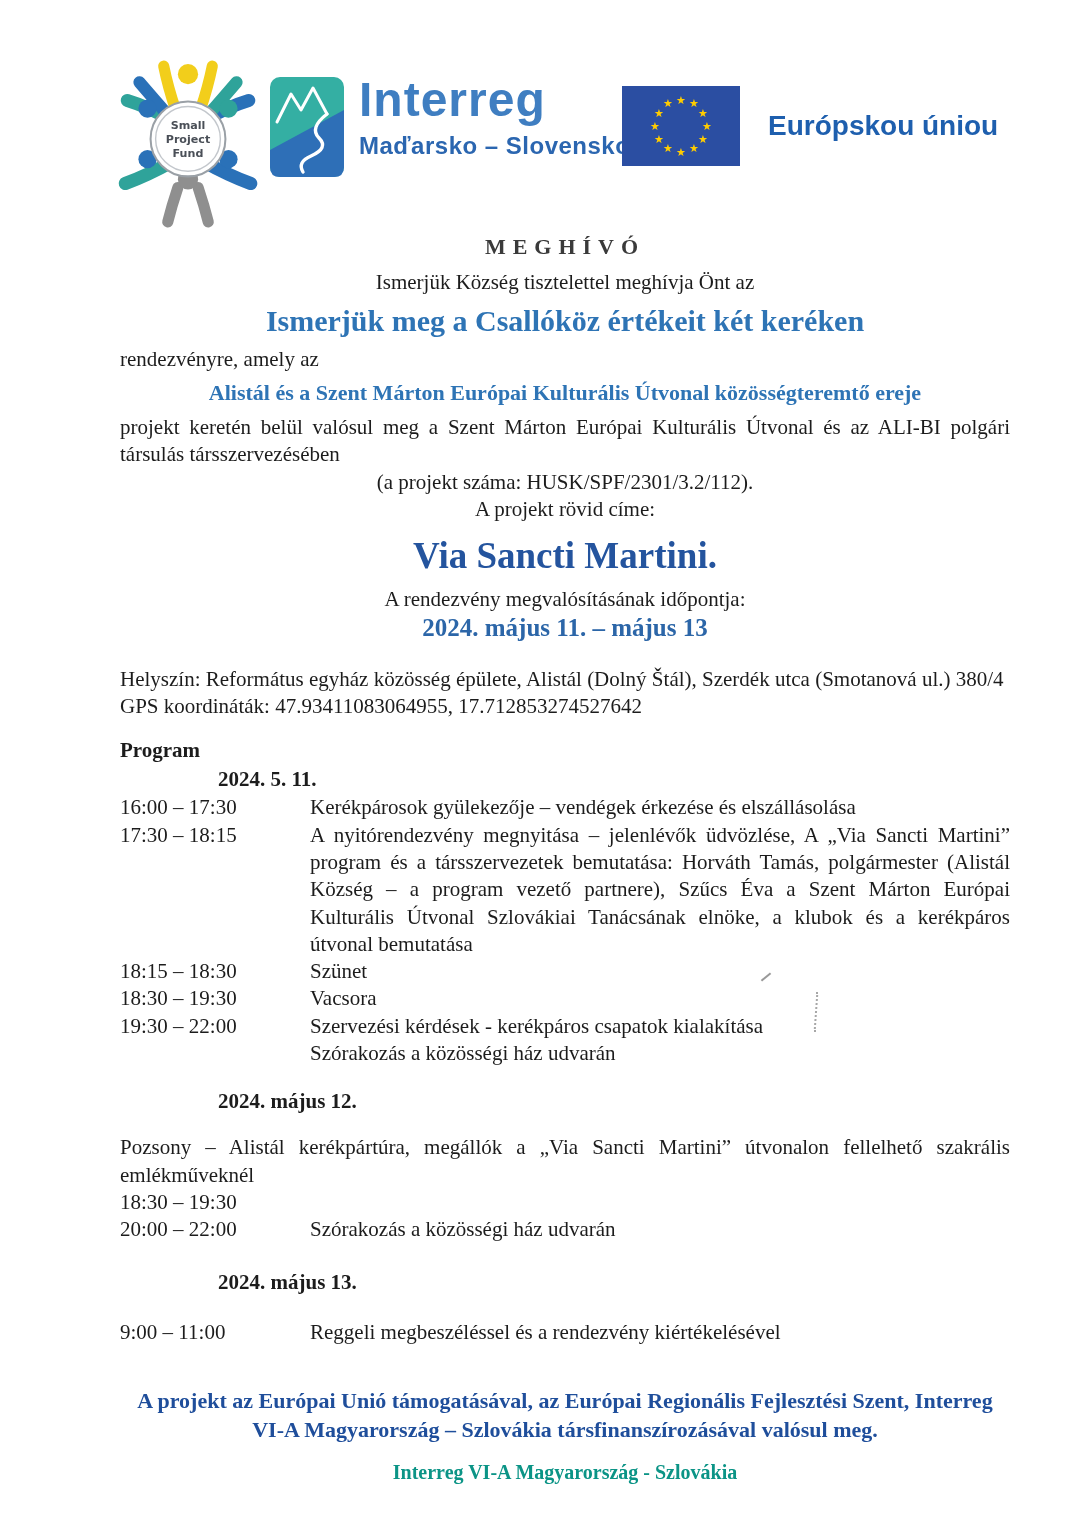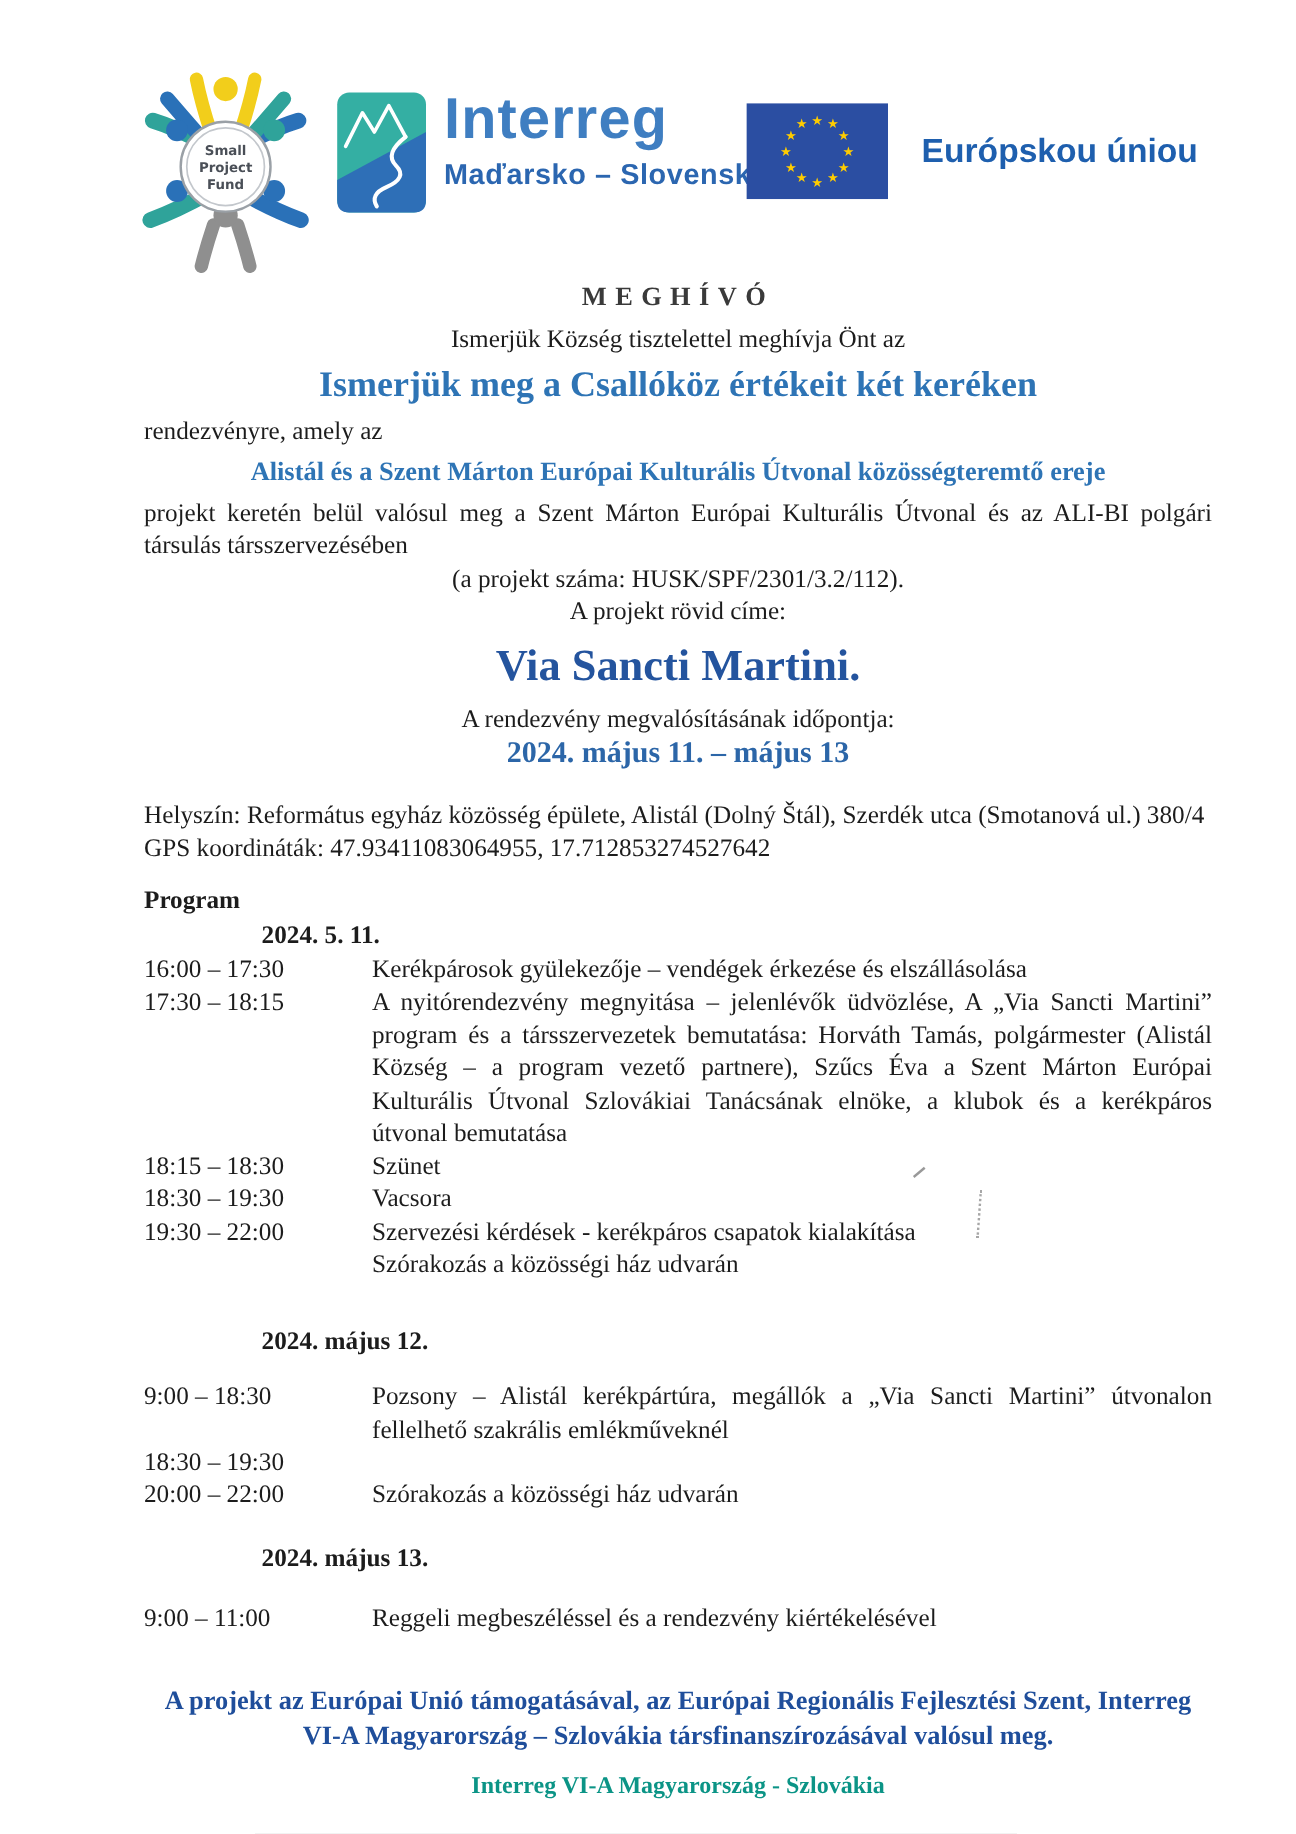--- a/index.html
+++ b/index.html
@@ -5,21 +5,21 @@
   * { margin:0; padding:0; box-sizing:border-box; }
   html,body { background:#e8e8e8; }
   .page {
     position:relative; width:1080px; height:1528px; margin:0 auto;
     background:#ffffff; overflow:hidden; color:#1c1c1c;
     font-family:"Liberation Serif", serif; font-size:21px;
   }
   
   .logo-row { position:absolute; left:0; top:0; width:1080px; height:232px; }
   .spf-logo { position:absolute; left:116px; top:58px; width:144px; height:172px; }
-  .interreg-logo { position:absolute; left:280px; top:76px; display:flex; align-items:flex-start; }
+  .interreg-logo { position:absolute; left:269px; top:76px; display:flex; align-items:flex-start; }
   .interreg-mark { width:76px; height:102px; flex:none; }
   .interreg-text { margin-left:14px; font-family:"Liberation Sans", sans-serif; }
   .interreg-word { font-size:48px; font-weight:bold; color:#3f7ec1; line-height:1.0; letter-spacing:1px; }
   .interreg-sub { font-size:24px; font-weight:bold; color:#2b66b0; margin-top:8px; letter-spacing:0.5px; }
   .eu-block { position:absolute; left:622px; top:86px; display:flex; align-items:center; }
   .eu-flag { width:118px; height:80px; flex:none; }
   .eu-text { margin-left:28px; font-family:"Liberation Sans", sans-serif; font-size:28px; font-weight:bold; color:#1e5fae; line-height:1.18; }
   
   .content { position:absolute; left:0; top:228px; width:1080px; padding:0 70px 0 120px; }
   .center { text-align:center; }
@@ -31,21 +31,21 @@
   .project-desc { margin-top:8px; font-size:21px; text-align:justify; line-height:1.28; }
   .proj-num { margin-top:2px; }
   .short-label { margin-top:2px; }
   .via { margin-top:12px; font-size:37px; font-weight:bold; color:#24549e; }
   .date-label { margin-top:10px; font-size:21px; }
   .date-value { margin-top:2px; font-size:25px; font-weight:bold; color:#2c66a8; }
   .location { margin-top:24px; line-height:1.3; }
   .program-head { margin-top:18px; font-weight:bold; }
   .day-head { font-weight:bold; margin-left:98px; }
   .day1-head { margin-top:4px; }
-  .day2-head { margin-top:38px; }
+  .day2-head { margin-top:22px; }
   .day3-head { margin-top:26px; }
   .rows { margin-top:2px; }
   .rows2 { margin-top:20px; }
   .rows3 { margin-top:24px; }
   .prow { display:flex; line-height:1.3; }
   .ptime { width:190px; flex:none; }
   .pdesc { flex:1; text-align:justify; white-space:pre-line; }
   .support { margin-top:40px; font-size:22px; font-weight:bold; color:#1f4e9b; line-height:1.35; padding:0 10px; }
   .prog-name { margin-top:16px; font-size:20px; font-weight:bold; color:#0b9486; }
   
@@ -170,21 +170,20 @@
       <div class="prow">
         <div class="ptime">19:30 – 22:00</div>
         <div class="pdesc">Szervezési kérdések - kerékpáros csapatok kialakítása
 Szórakozás a közösségi ház udvarán</div>
       </div>
     </div>
 
     <div class="day-head day2-head">2024. május 12.</div>
     <div class="rows rows2">
       <div class="prow">
-        <div class="ptime">9:00 – 18:30</div>
         <div class="pdesc">Pozsony – Alistál kerékpártúra, megállók a „Via Sancti Martini” útvonalon fellelhető szakrális emlékműveknél</div>
       </div>
       <div class="prow">
         <div class="ptime">18:30 – 19:30</div>
       </div>
       <div class="prow">
         <div class="ptime">20:00 – 22:00</div>
         <div class="pdesc">Szórakozás a közösségi ház udvarán</div>
       </div>
     </div>

